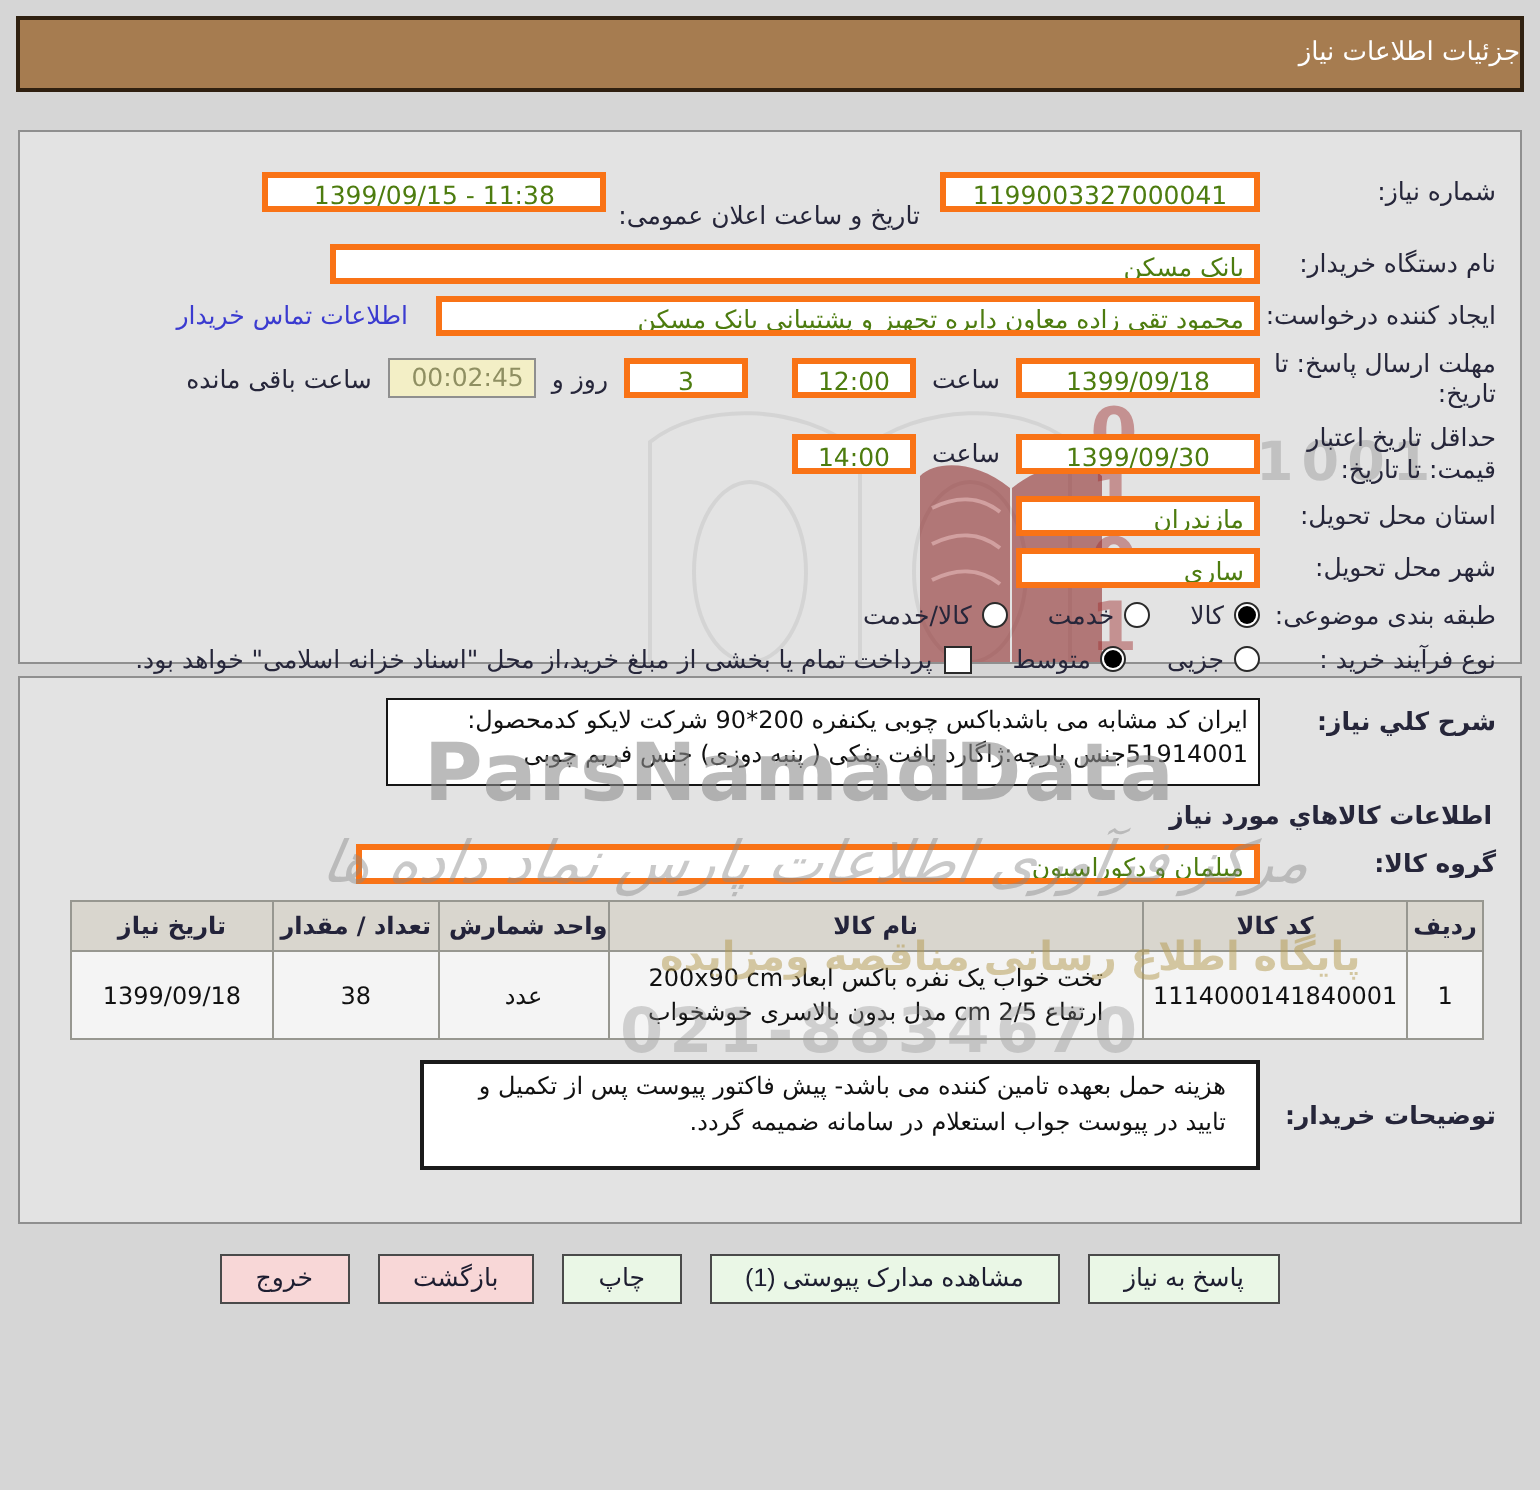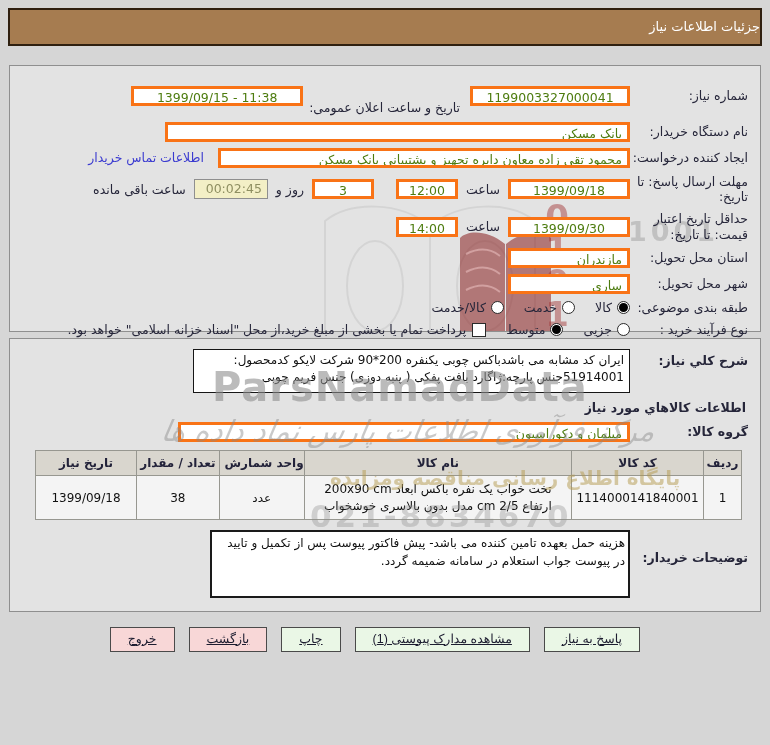--- a/index.html
+++ b/index.html
@@ -61,21 +61,21 @@
   .optlbl{ margin-left:20px; white-space:nowrap; }
   
   .descbox{
     background:#fff; border:1px solid #161616;
     width:437px; min-height:44px; padding:2px 5px;
     font-size:12px; line-height:1.45; color:#111;
   }
   .groupfield{ width:452px; }
   .notesbox{
     background:#fff; border:2px solid #1a1a1a;
-    width:420px; height:68px; padding:2px 3px;
+    width:420px; height:55px; padding:2px 15px;
     font-size:12px; line-height:1.5; color:#111;
   }
   .sectitle{ font-weight:bold; margin:7px 2px 7px 0; position:relative; z-index:2; }
   
   table.goods{
     border-collapse:collapse; width:707px; margin:4px 6px 10px 0;
     position:relative; z-index:2; background:transparent;
   }
   table.goods th, table.goods td{ border:1px solid #979790; }
   table.goods th{
@@ -86,21 +86,21 @@
   .c-radif{ width:38px; } .c-code{ width:132px; } .c-name{ width:268px; }
   .c-unit{ width:85px;text-align:right; } .c-qty{ width:83px; } .c-date{ width:101px; }
   
   .btnrow{
     position:absolute; top:624px; left:0; right:0; height:30px;
     display:flex; align-items:center; gap:14px; padding-right:130px;
   }
   .btn{
     height:25px; line-height:23px; padding:0 17px;
     border:1px solid #4a4a4a; font-size:12.5px; color:#1d1d30;
-    cursor:pointer; white-space:nowrap;text-decoration:underline;
+    cursor:pointer; white-space:nowrap;
   }
   .btn.g{ background:#eaf7e6; }
   .btn.p{ background:#f8d7d7; }
   
   .wm-under{ position:absolute; inset:0; z-index:1; pointer-events:none; overflow:hidden; }
   .bookart{ position:absolute; left:295px; top:130px; opacity:.38; }
   .redbook{ position:absolute; left:448px; top:158px; opacity:.55; }
   .redbits{
     position:absolute; left:527px; top:135px; width:40px;
     color:#a03030; opacity:.45; font-weight:bold; font-size:34px; line-height:.95;

